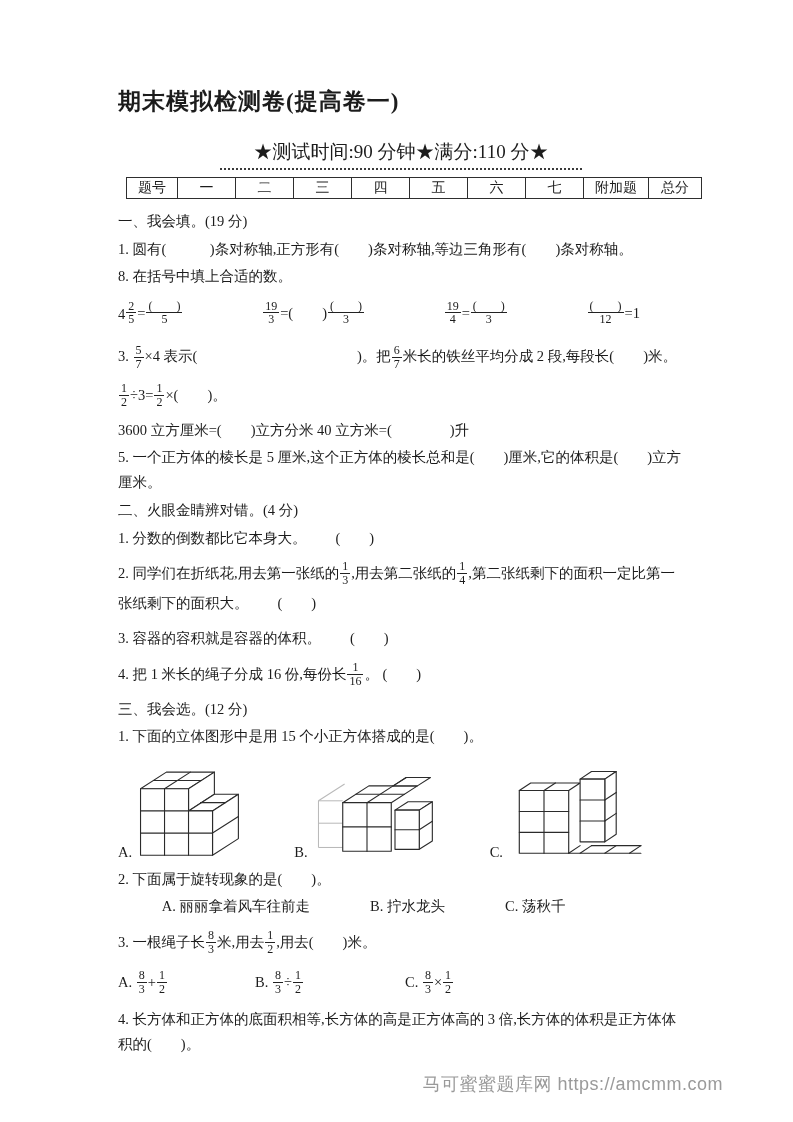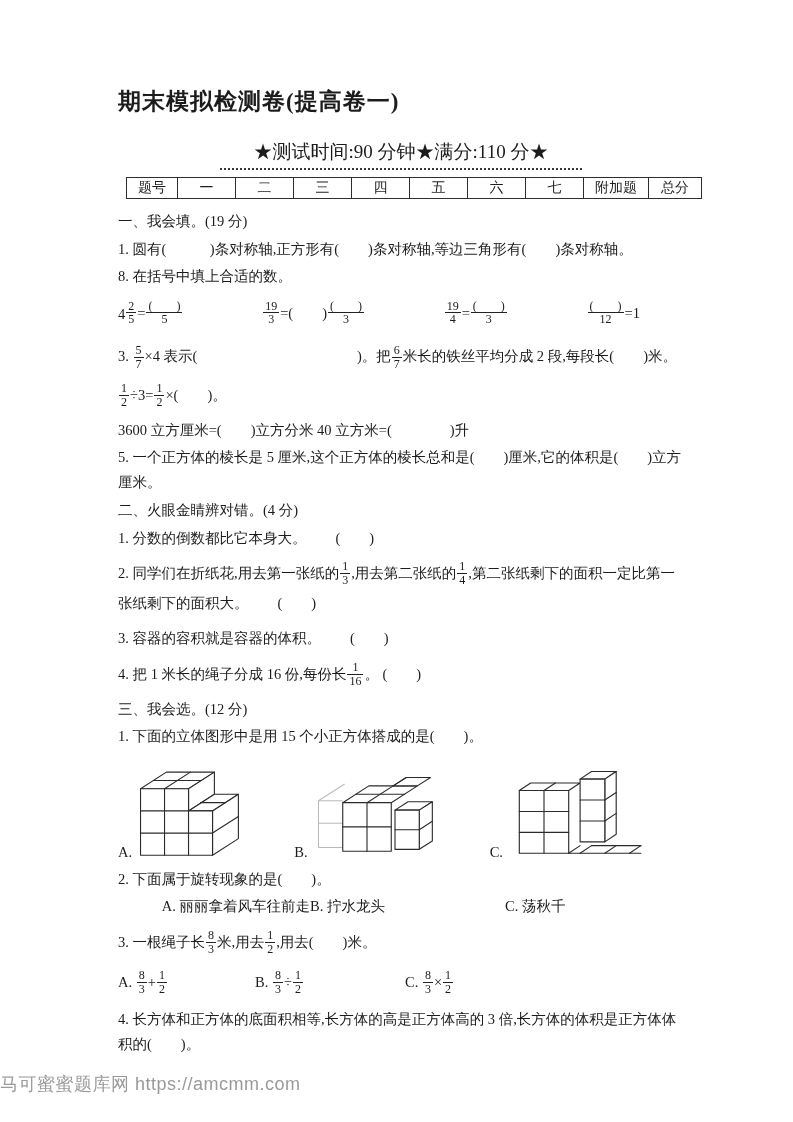--- a/index.html
+++ b/index.html
@@ -21,25 +21,25 @@
   .mix .whole{font-size:14.5px;line-height:1;}
   .frac-line{line-height:30px;margin:8px 0 8px;}
   .fill-row{display:flex;justify-content:space-between;width:522px;margin:12px 0 14px;line-height:1;}
   .figs{display:flex;justify-content:space-between;align-items:flex-end;width:540px;margin:12px 0 8px;}
   .fig{display:flex;align-items:flex-end;gap:3px;}
   .fig-label{line-height:14px;}
   .fig svg{display:block;}
   .opt-row{display:flex;width:566px;margin:0 0 3px;line-height:24.5px;}
   .opt-row .opt{flex:0 0 auto;}
   .opt-row.c2 .opt:nth-child(1){width:192px;text-align:right;}
-  .opt-row.c2 .opt:nth-child(2){width:195px;}
+  .opt-row.c2 .opt:nth-child(2){width:195px;text-align:center;}
   .opt-row.c3o{margin:10px 0 10px;line-height:30px;}
   .opt-row.c3o .opt:nth-child(1){width:137px;}
   .opt-row.c3o .opt:nth-child(2){width:150px;}
-  .footer{position:absolute;left:0;right:70px;bottom:26px;color:#9a9a9a;
+  .footer{position:absolute;left:0;right:70px;bottom:26px;text-align:right;color:#9a9a9a;
           font-size:18px;font-family:"Liberation Sans","DejaVu Sans",sans-serif;letter-spacing:.5px;}
   .lines{stroke:#2b2b2b;fill:none;stroke-width:1.2;stroke-linejoin:round;stroke-linecap:round;}
   .faces{stroke:#2b2b2b;fill:#ffffff;stroke-width:1.2;stroke-linejoin:round;}
   .ghost{stroke:#b9b9b9;fill:none;stroke-width:1.1;}
 </style>
 </head>
 <body>
 
 <div class="page">
   <div class="content">

